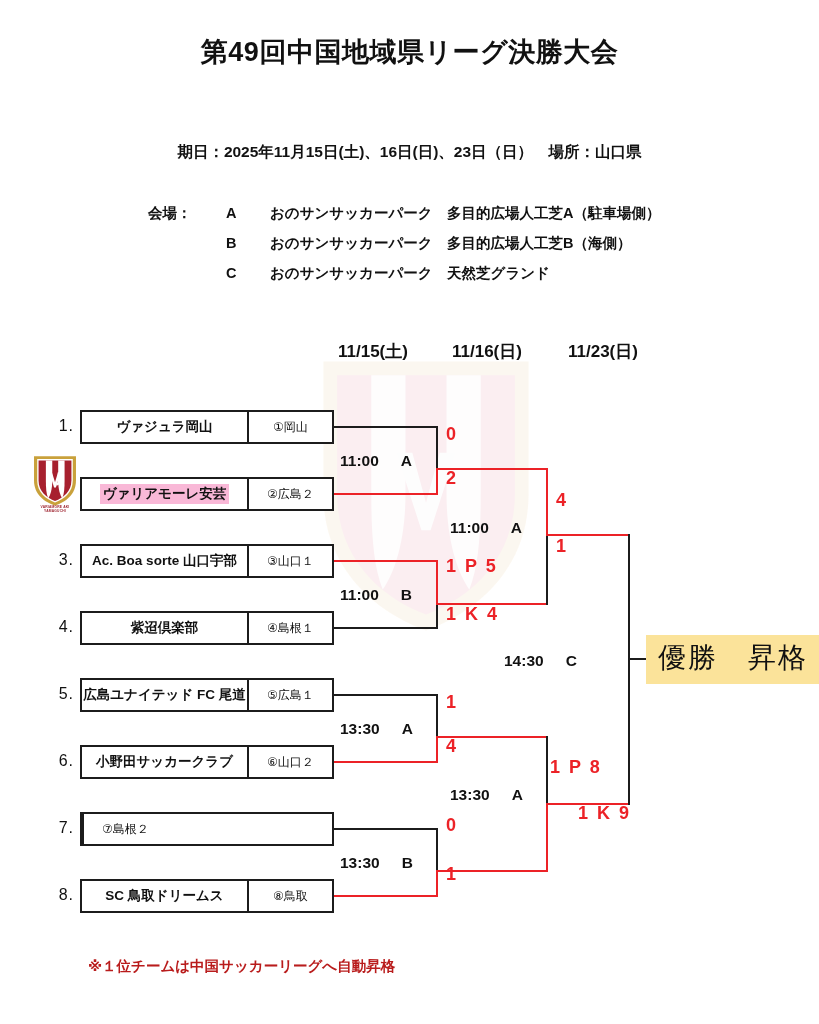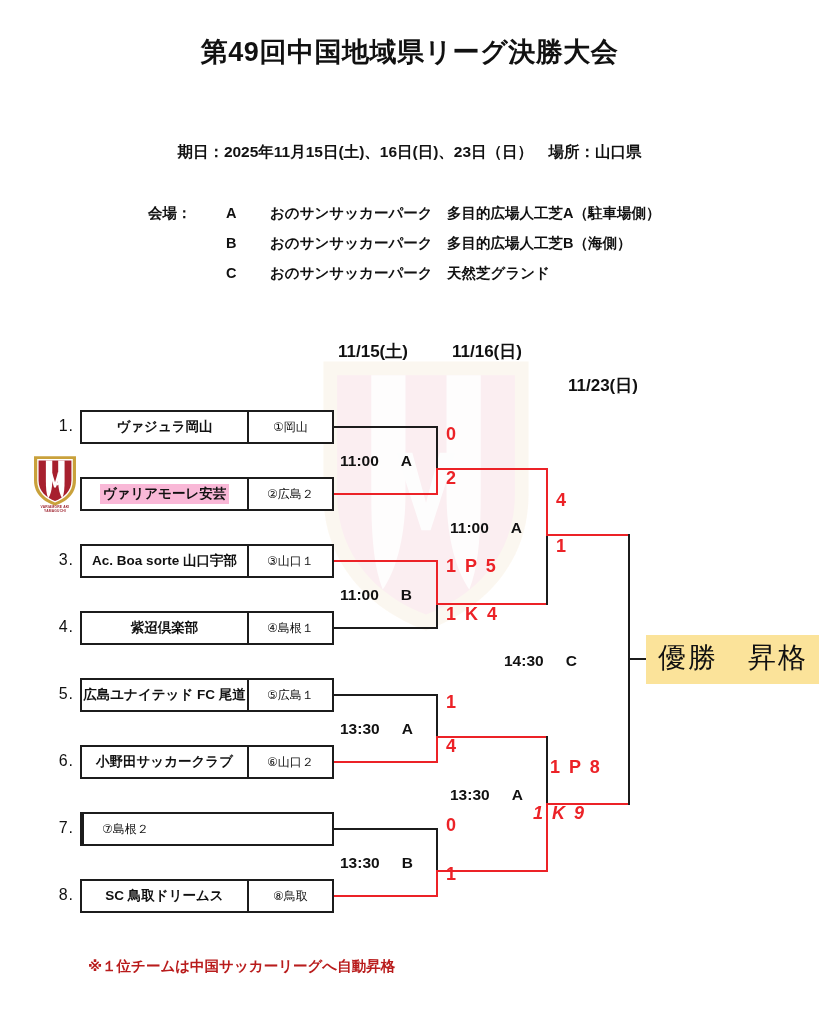--- a/index.html
+++ b/index.html
@@ -70,21 +70,21 @@
   .daterow {
     position: absolute;
     top: 340px; left: 0; width: 819px;
     font-size: 17px;
     font-weight: 700;
     color: #111;
   }
   .daterow span { position: absolute; }
   .d1 { left: 338px; }
   .d2 { left: 452px; }
-  .d3 { left: 568px; margin-top: 34px; }
+  .d3 { left: 568px; }
 
   
   .seed-no {
     position: absolute;
     width: 26px;
     text-align: right;
     font-size: 16px;
     font-weight: 400;
     letter-spacing: 1px;
     color: #111;
@@ -373,20 +373,20 @@
   <div class="score" style="left:446px; top:692px;">1</div>
   <div class="score" style="left:446px; top:736px;">4</div>
 
   <div class="score" style="left:446px; top:815px;">0</div>
   <div class="score" style="left:446px; top:864px;">1</div>
 
   <div class="score" style="left:556px; top:490px;">4</div>
   <div class="score" style="left:556px; top:536px;">1</div>
 
   <div class="score" style="left:550px; top:757px;">1 P 8</div>
-  <div class="score" style="left:533px; top:803px;font-style:italic;">1 K 9</div>
+  <div class="score" style="left:578px; top:803px;">1 K 9</div>
 
   <div class="champ">優勝　昇格</div>
 </div>
 
 <div class="footnote">
   <div>※１位チームは中国サッカーリーグへ自動昇格</div>
 </div>
 
 </body></html>

